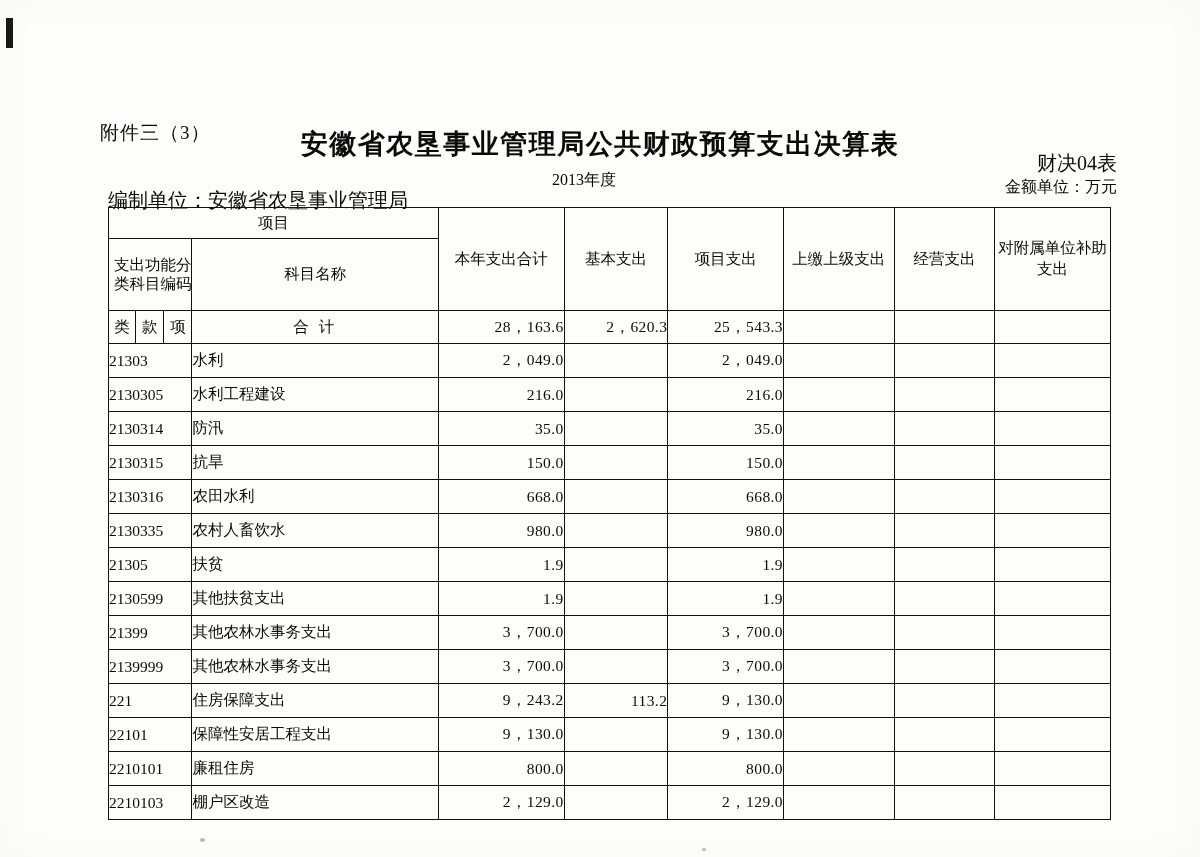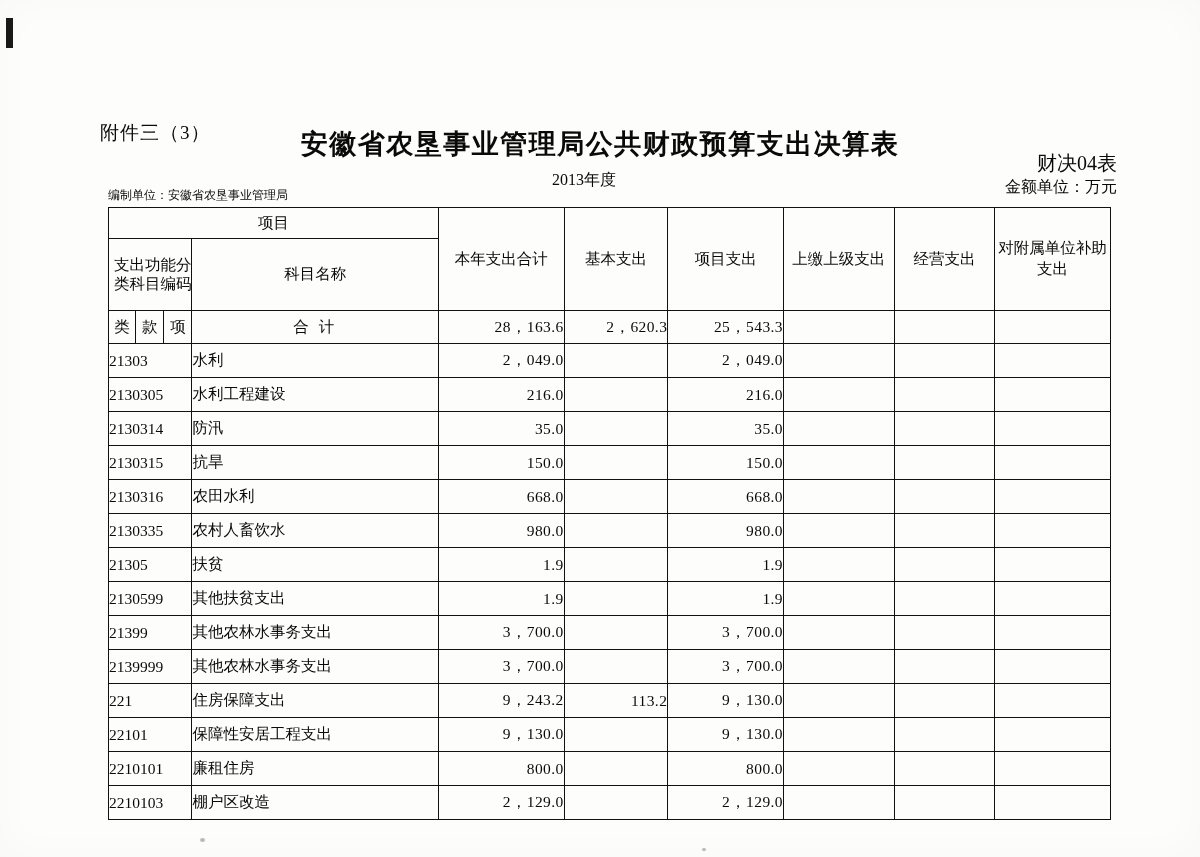--- a/index.html
+++ b/index.html
@@ -62,21 +62,21 @@
   .amount-unit {
     position: absolute;
     right: 83px;
     top: 177px;
     font-size: 16px;
   }
   .compiler-unit {
     position: absolute;
     left: 108px;
     top: 187px;
-    font-size: 12px;
+    font-size: 20px;
   }
   .fiscal-year {
     position: absolute;
     left: 552px;
     top: 170px;
     font-size: 16px;
   }
 
   table.budget {
     position: absolute;

